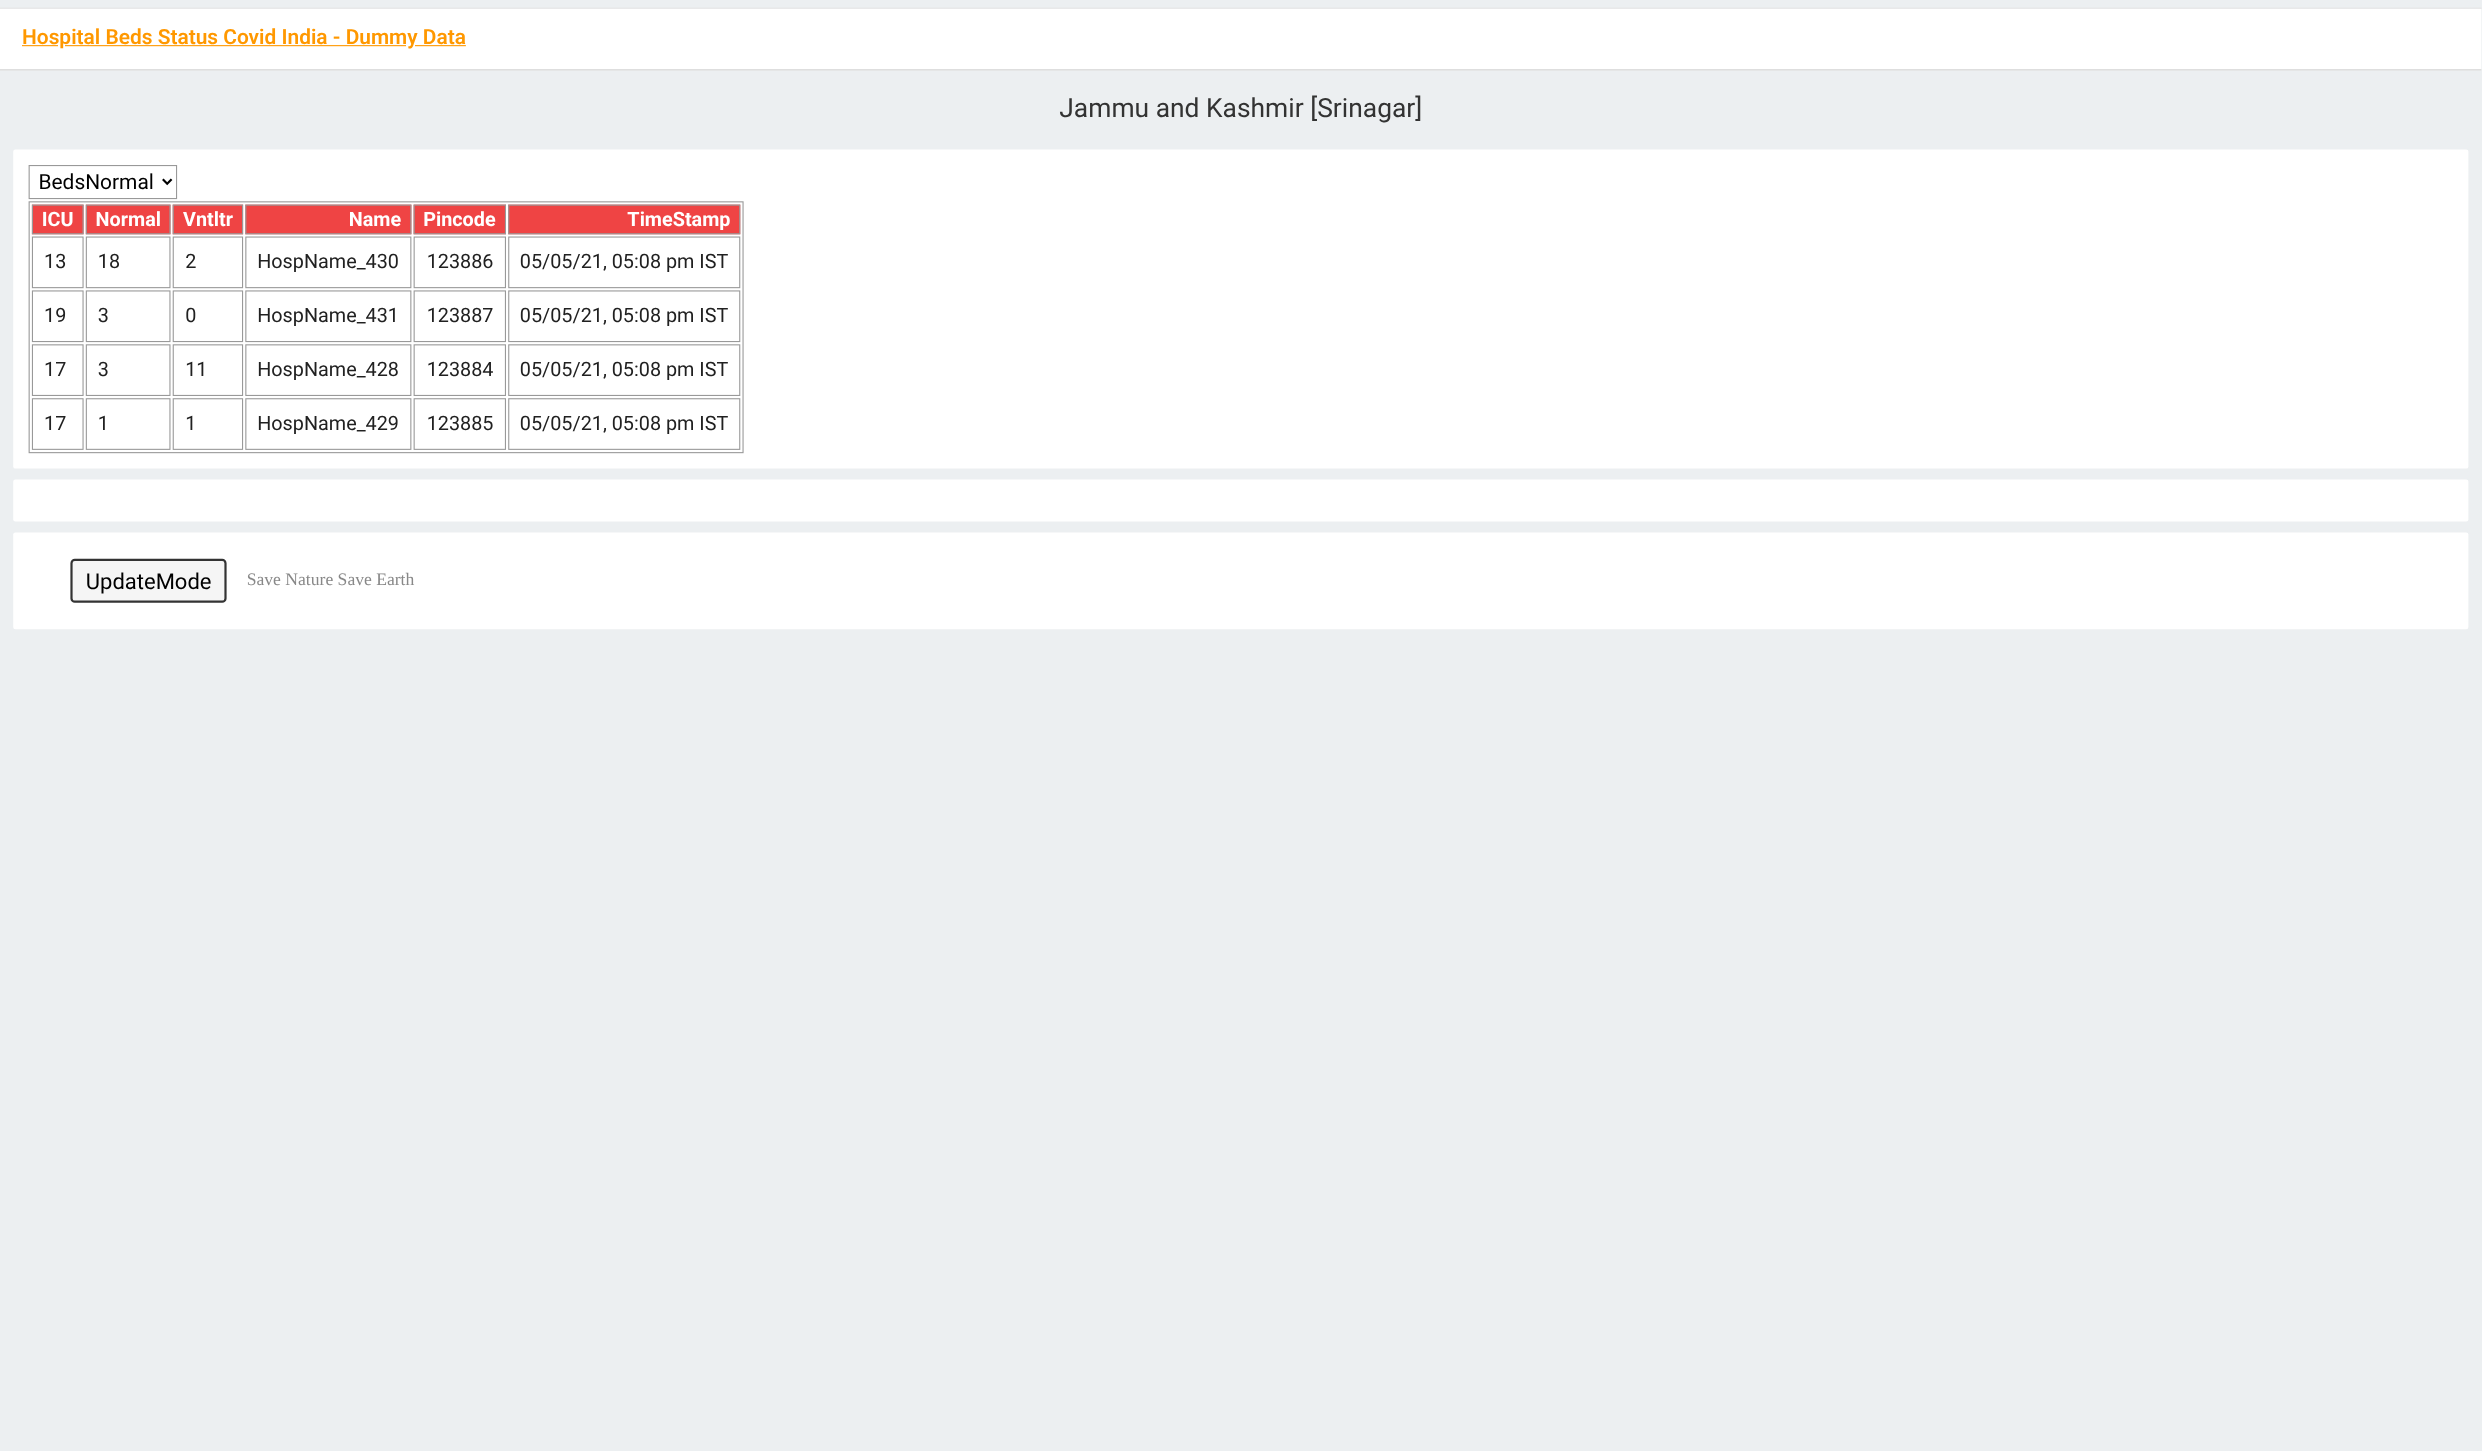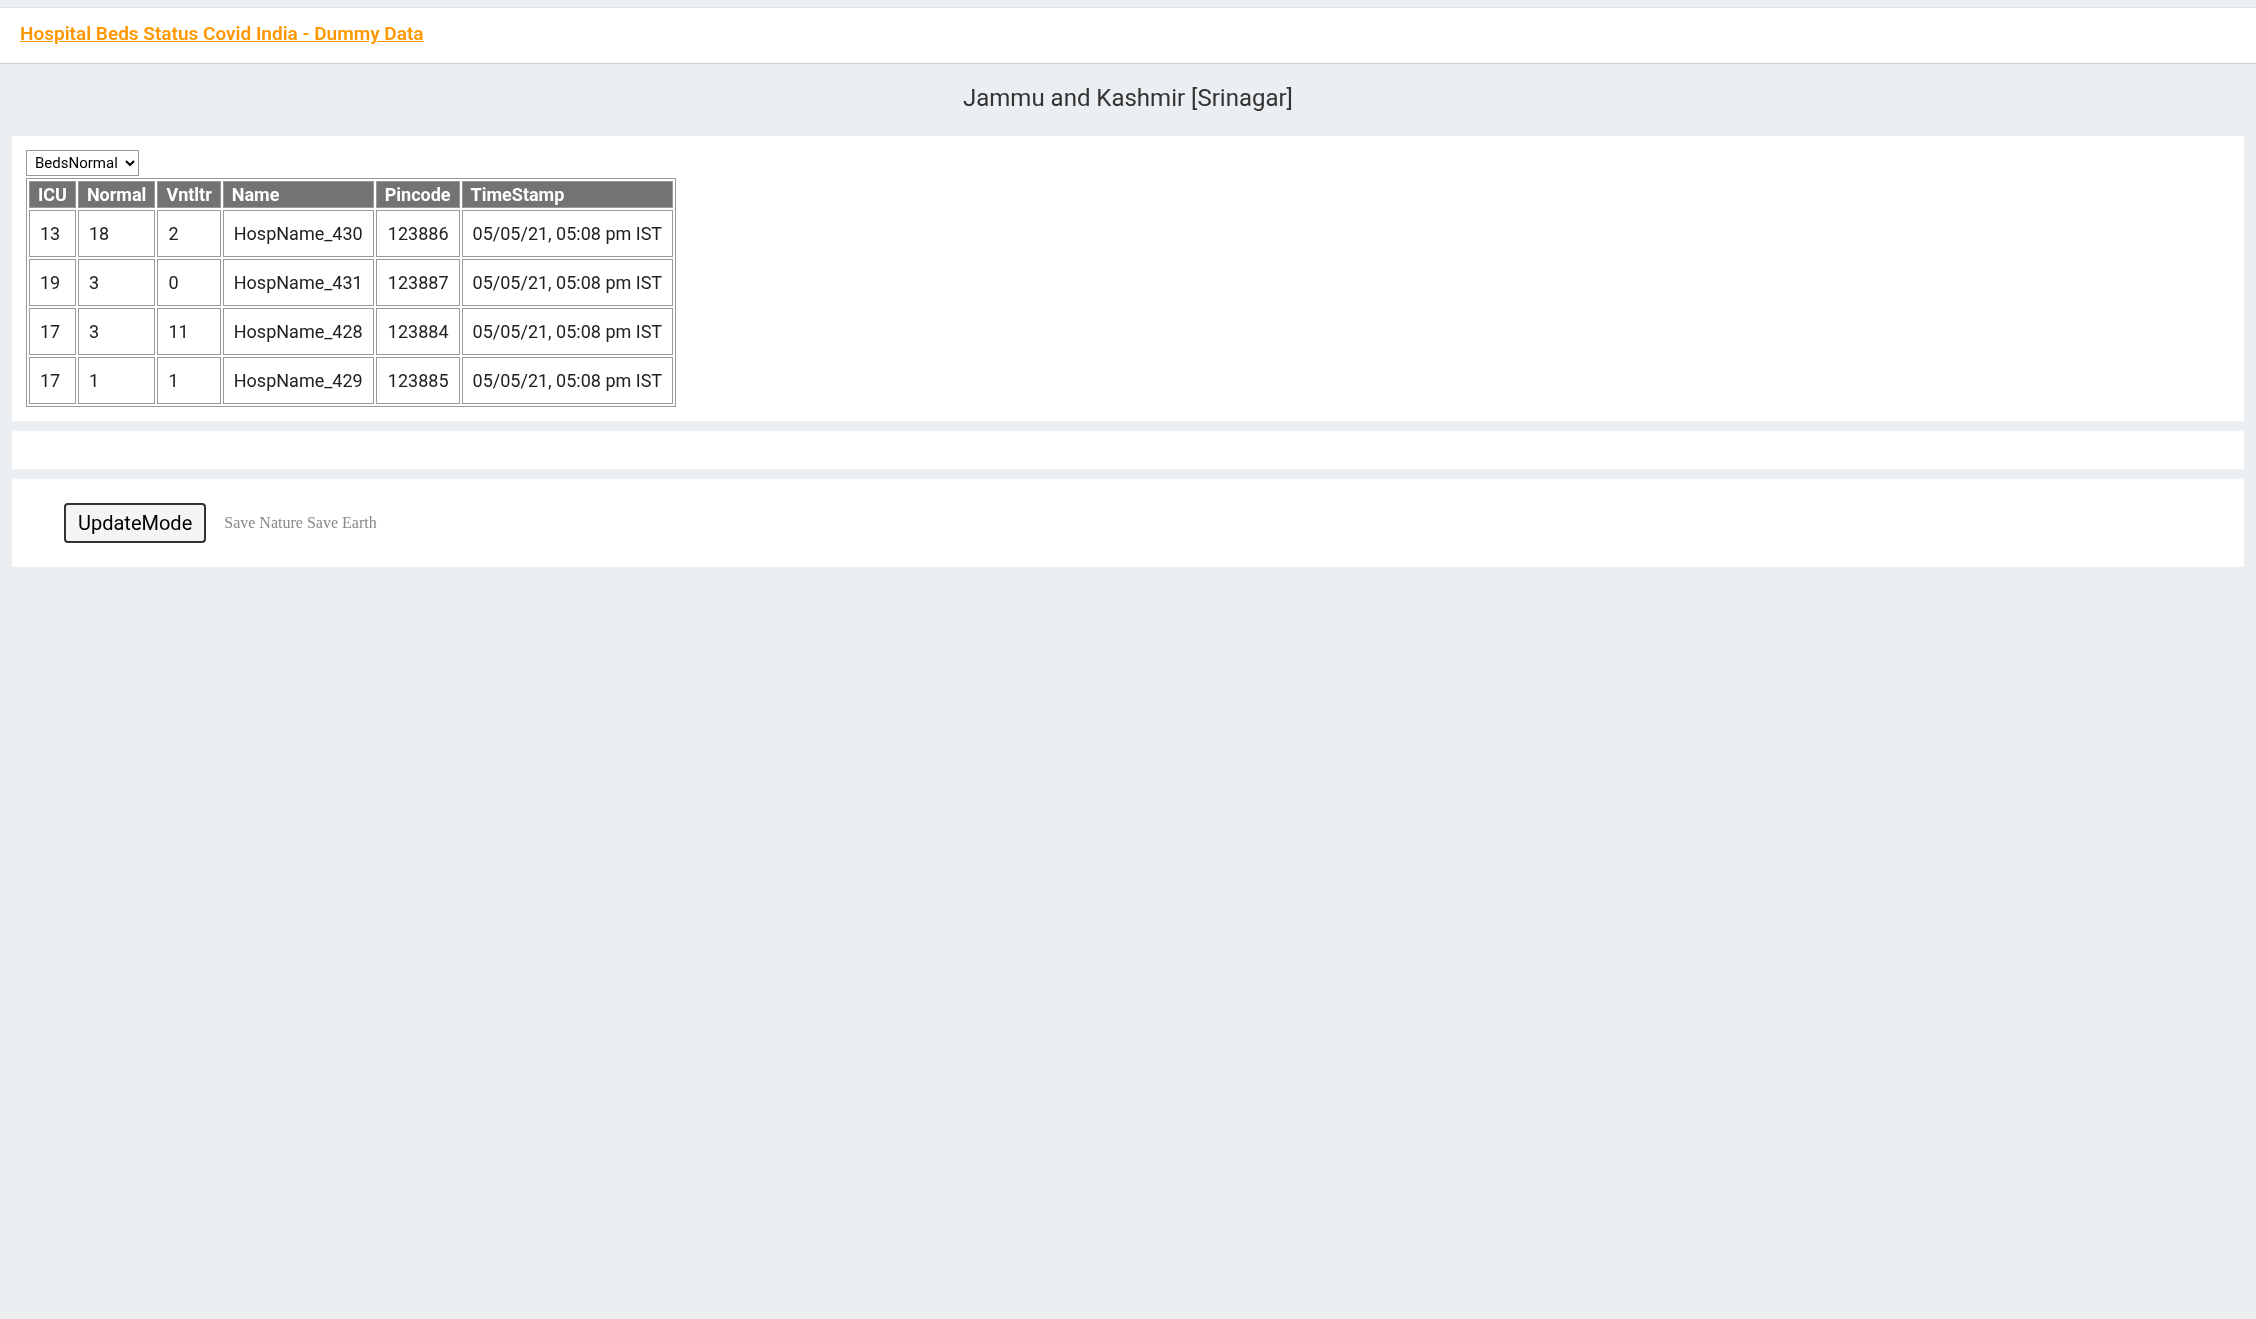--- a/index.html
+++ b/index.html
@@ -42,39 +42,39 @@
       border-radius: 2px;
     }
     .panel-empty {
       background: #ffffff;
       margin: 10px 12px;
       padding: 14px;
       border-radius: 2px;
       height: 38px;
     }
     select.bed-select {
-      font-size: 15px;
+      font-size: 19px;
       padding: 2px 4px;
       border: 1px solid #999;
       background: #fff;
       margin-bottom: 2px;
       font-family: inherit;
     }
     table.beds-table {
       border-collapse: separate;
       border-spacing: 2px;
       font-size: 18px;
       border: 1px solid #999;
     }
     table.beds-table th {
-      background: #737373;
+      background: #ef4444;
       color: #ffffff;
       font-weight: 700;
       padding: 2px 8px;
-      text-align: left;
+      text-align: right;
       border: 1px solid #999;
     }
     table.beds-table td {
       border: 1px solid #999;
       padding: 12px 10px;
       text-align: left;
       vertical-align: middle;
       margin-left: 43px;
     }
     table.beds-table td.center {

